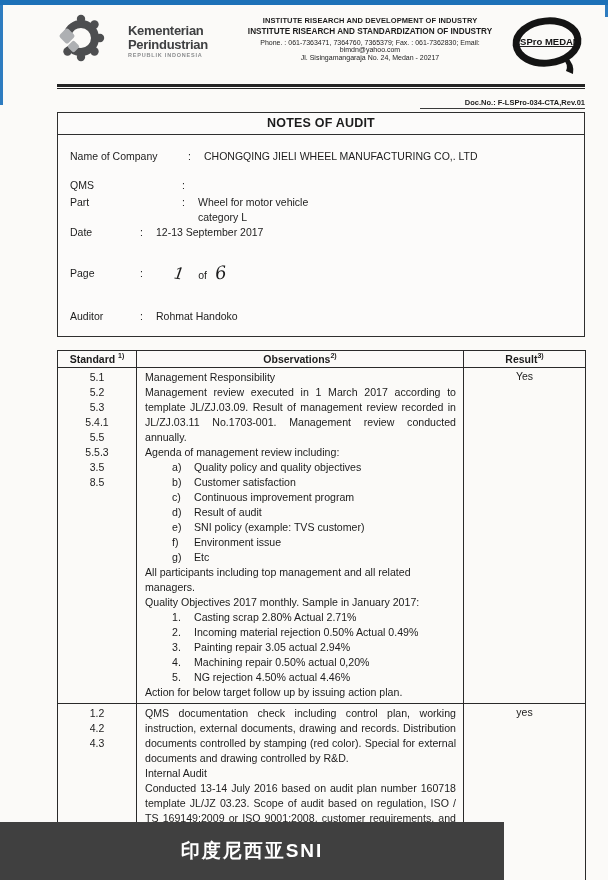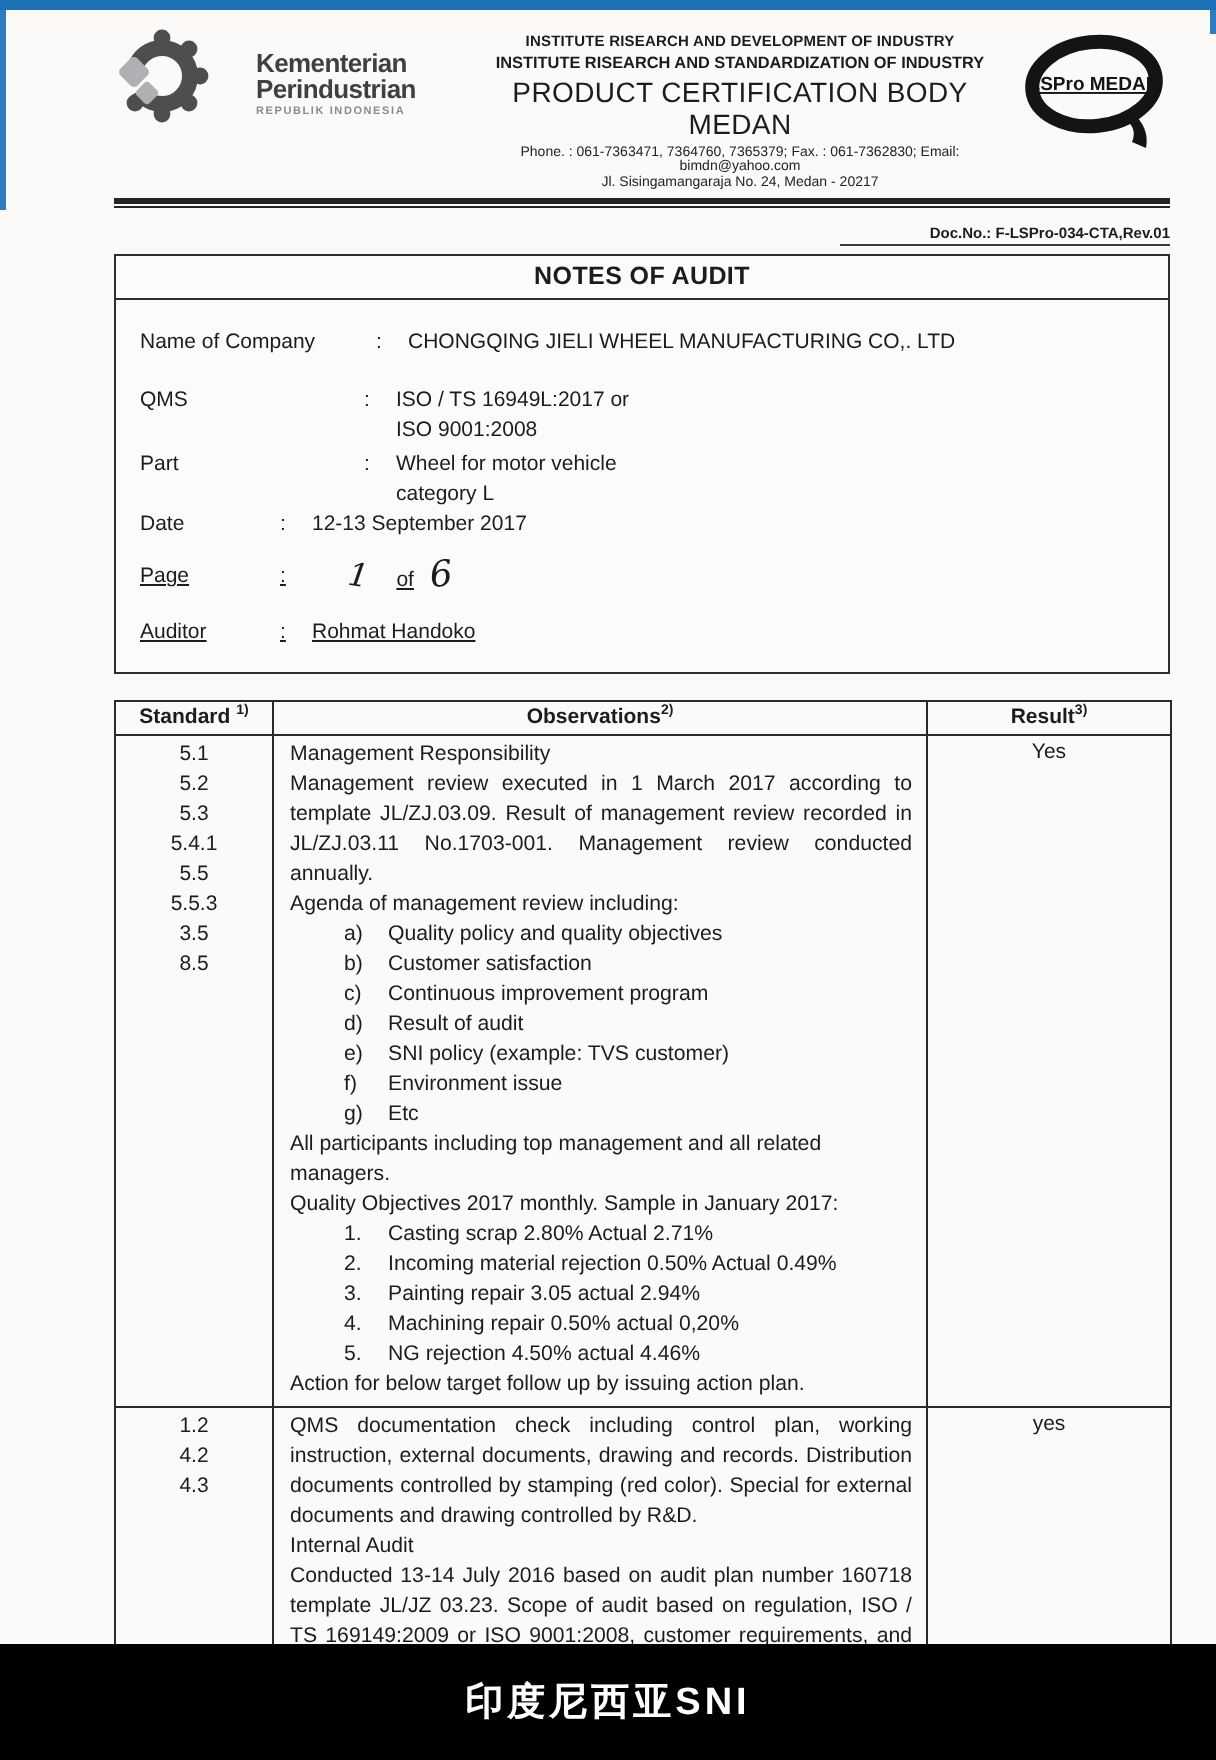--- a/index.html
+++ b/index.html
@@ -38,21 +38,21 @@
   .form-body { padding:14px 14px 12px 12px; font-size:10.5px; line-height:15px; }
   .frow { display:flex; }
   .flabel { width:118px; flex:0 0 auto; }
   .fcolon { width:16px; flex:0 0 auto; }
   .form-cols { display:flex; margin-top:14px;flex-direction:column; }
   .fleft { width:288px; flex:0 0 auto; }
   .fleft .frow + .frow { margin-top:2px; }
   .fleft .flabel { width:112px; }
   .fright { flex:1; }
   .fright .flabel { width:70px; }
-  .fright .frow + .frow { margin-top:11px;text-decoration:underline; }
+  .fright .frow + .frow { margin-top:26px; }
   .handwrite { font-family:"DejaVu Serif", serif; font-style:italic; font-size:16px; line-height:14px; display:inline-block; }
   .hw-1 { transform:rotate(8deg); margin:0 14px 0 18px; }
   .hw-6 { transform:rotate(-6deg); margin-left:8px; font-size:18px; }
   .page-of { font-size:10.5px; }
 
   
   table.audit { margin:13px 23px 0 57px; border-collapse:collapse; width:528px; table-layout:fixed; }
   table.audit th, table.audit td { border:1.3px solid #2a2a2a; vertical-align:top; }
   col.c-std { width:79px; } col.c-obs { width:327px; } col.c-res { width:122px; }
   th { font-size:10.5px; padding:1px 0 2px; }
@@ -62,21 +62,21 @@
   td.res-cell { text-align:center; font-size:10.5px; padding-top:2px; }
   .obs-p { text-align:justify; }
   .obs-li { display:flex; }
   .li-m { flex:0 0 22px; margin-left:27px; }
   .li-t { flex:1; }
   .gap-above { margin-top:0; }
 
   .footer-issued { margin:20px 0 0 58px; font-family:"DejaVu Serif", serif; font-style:italic; font-size:10px; color:#222; }
   .footer-issued sup { font-size:6.5px; }
 
-  .banner { position:absolute; bottom:0; left:0; width:608px; height:58px; background:#000000; display:flex; align-items:center; justify-content:center; }
+  .banner { position:absolute; bottom:0; left:0; width:504px; height:58px; background:#404040; display:flex; align-items:center; justify-content:center; }
   .banner-text { color:#ffffff; font-size:19px; font-weight:bold; letter-spacing:2px; }
 </style>
 </head>
 <body>
 
 <div class="top-strip"></div>
 <div class="left-sliver"></div>
 <div class="right-sliver"></div>
 
 <div class="header">
@@ -98,21 +98,20 @@
     </span>
     <div class="brand-text">
       <div class="brand-line1">Kementerian</div>
       <div class="brand-line2">Perindustrian</div>
       <div class="brand-line3">REPUBLIK INDONESIA</div>
     </div>
   </div>
   <div class="org">
     <div class="org-l1">INSTITUTE RISEARCH AND DEVELOPMENT OF INDUSTRY</div>
     <div class="org-l2">INSTITUTE RISEARCH AND STANDARDIZATION OF INDUSTRY</div>
-    <div class="org-l3">PRODUCT CERTIFICATION BODY MEDAN</div>
     <div class="org-l4">Phone. : 061-7363471, 7364760, 7365379; Fax. : 061-7362830; Email: bimdn@yahoo.com</div>
     <div class="org-l5">Jl. Sisingamangaraja No. 24, Medan - 20217</div>
   </div>
   <div class="logo-right">
     <svg width="78" height="66" viewBox="0 0 78 66">
       <g transform="rotate(-6 38 28)">
         <ellipse cx="38" cy="28" rx="31" ry="21" fill="none" stroke="#141414" stroke-width="7"></ellipse>
       </g>
       <path d="M57 42 Q66 50 64 60 L57 57 Q60 50 53 45 Z" fill="#141414"></path>
       <text x="38" y="31" text-anchor="middle" font-family="Liberation Sans, sans-serif" font-size="9.5" font-weight="bold" fill="#141414" text-decoration="underline" aria-label="LSPro MEDAN">LSPro MEDAN</text>
@@ -131,24 +130,20 @@
     <div class="frow">
       <span class="flabel">Name of Company</span>
       <span class="fcolon">:</span>
       <span>CHONGQING JIELI WHEEL MANUFACTURING CO,. LTD</span>
     </div>
     <div class="form-cols">
       <div class="fleft">
         <div class="frow">
           <span class="flabel">QMS</span>
           <span class="fcolon">:</span>
-          <span>
-            <span>ISO / TS 16949L:2017 or</span><br>
-            <span>ISO 9001:2008</span>
-          </span>
         </div>
         <div class="frow">
           <span class="flabel">Part</span>
           <span class="fcolon">:</span>
           <span>
             <span>Wheel for motor vehicle</span><br>
             <span>category L</span>
           </span>
         </div>
       </div>

